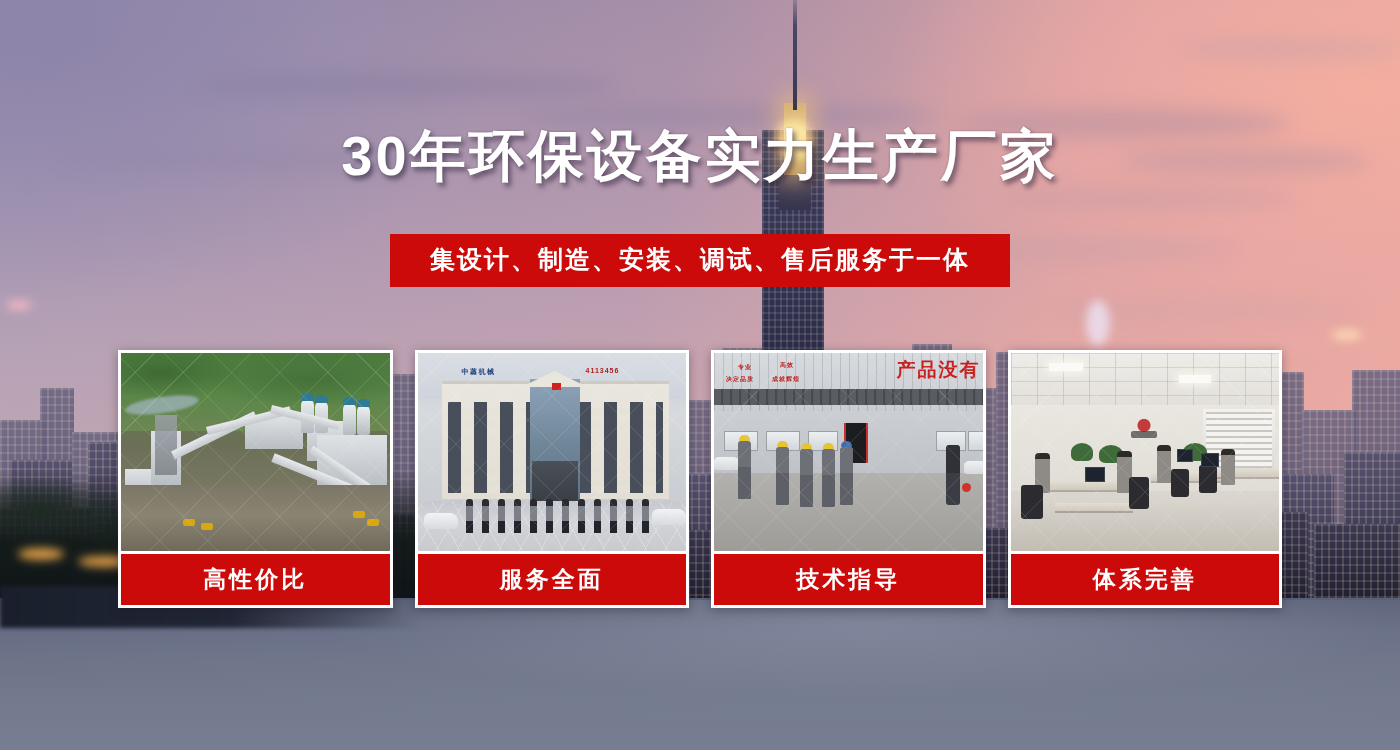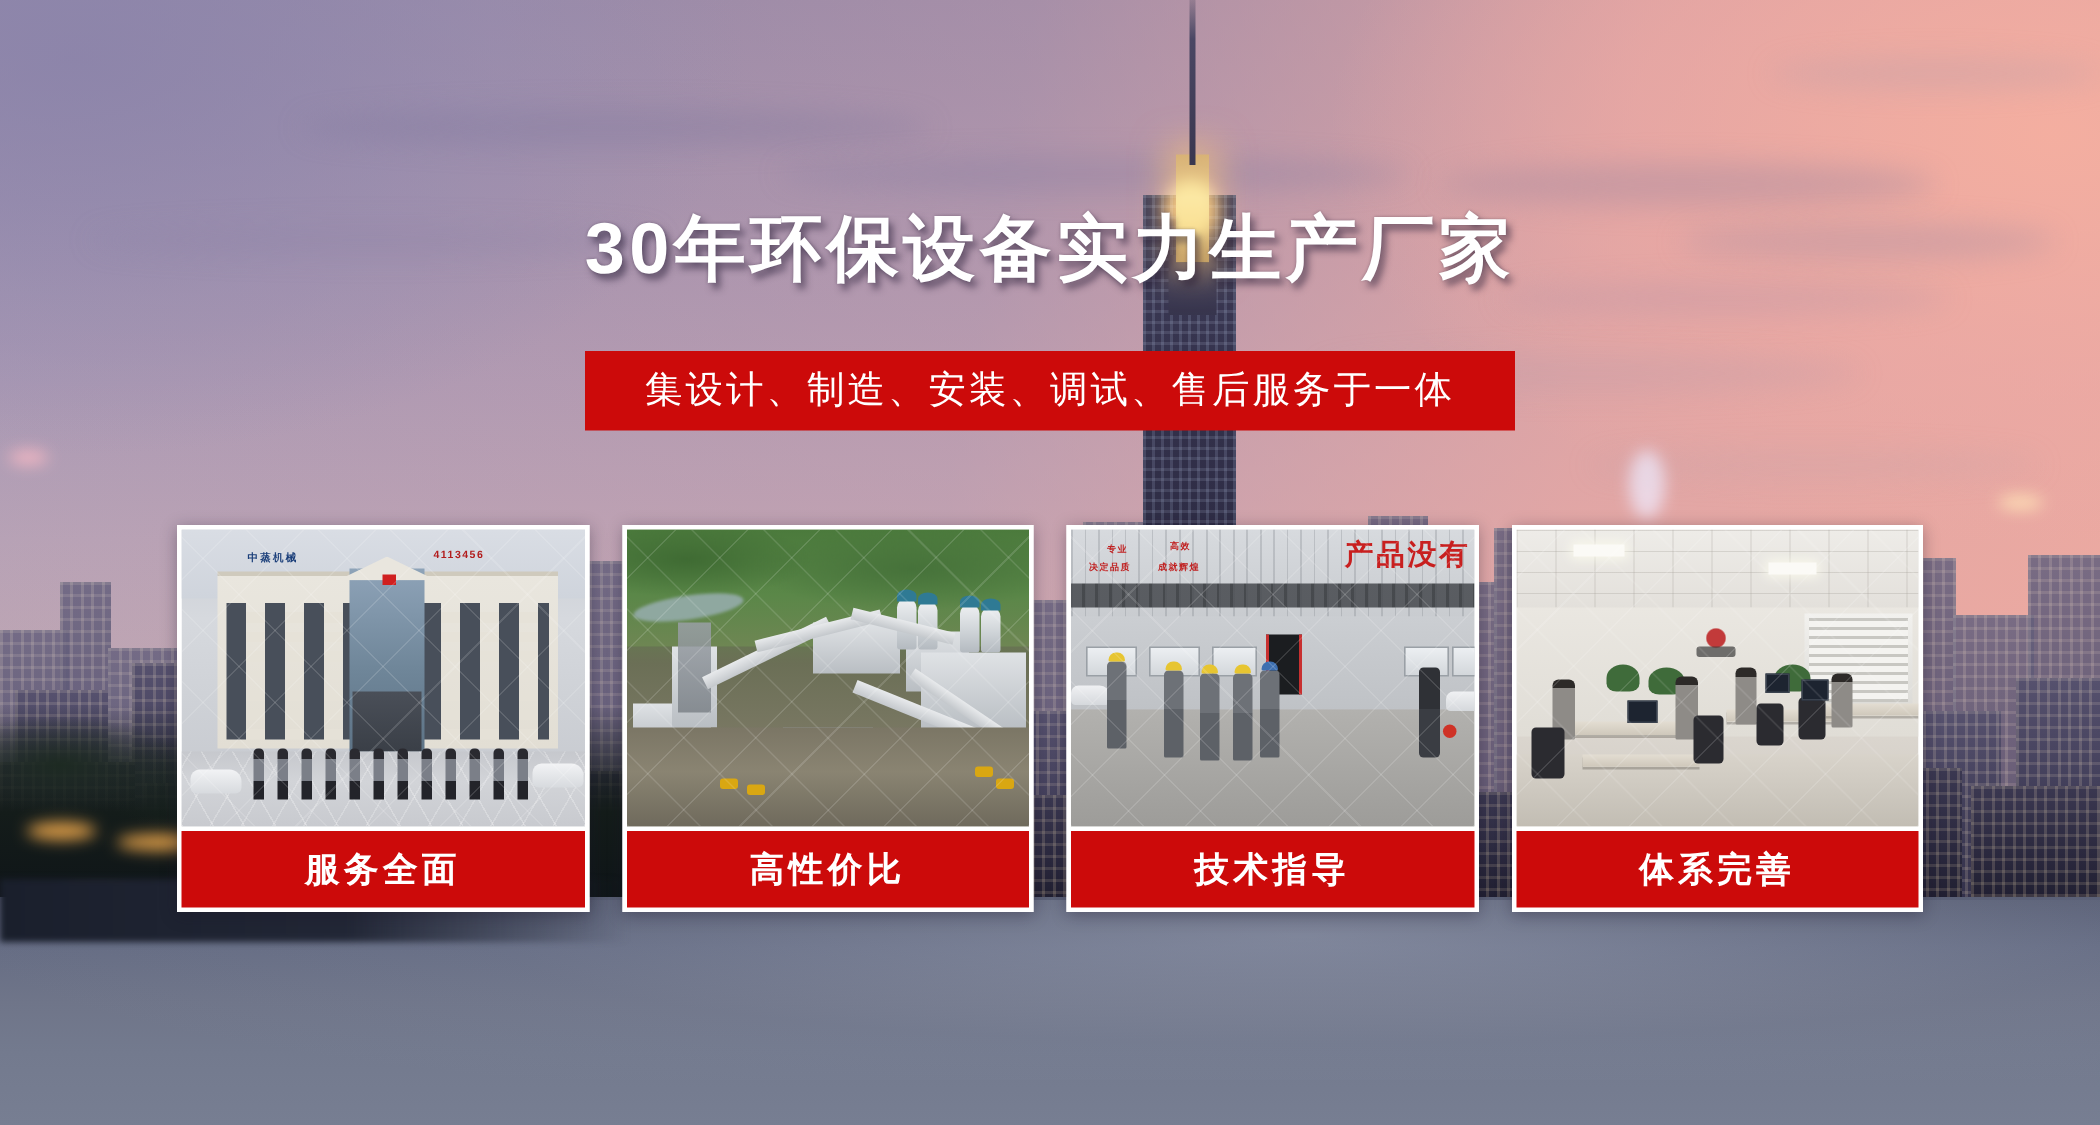--- a/index.html
+++ b/index.html
@@ -120,34 +120,34 @@
     position:absolute; left:793px; bottom:640px; width:4px; height:112px;
     background:linear-gradient(180deg,rgba(60,58,80,0.2) 0%,#4a4764 25%,#39374f 100%);
   }
   .tower-top-cap {
     position:absolute; left:779px; bottom:540px; width:32px; height:40px;
     background:linear-gradient(180deg,#45425e 0%,#37354d 100%);
   }
 
   
   .headline {
-    position:absolute; left:0; right:0; top:143px;
+    position:absolute; left:0; right:0; top:128px;
     text-align:center;
-    font-size:48px; font-weight:bold; color:#ffffff;
+    font-size:56px; font-weight:bold; color:#ffffff;
     letter-spacing:3px; line-height:1.0;
     text-shadow:3px 4px 5px rgba(40,30,55,0.55), 0 0 2px rgba(60,45,70,0.4);
     white-space:nowrap;
   }
 
   
   .subbanner {
     position:absolute; left:50%; transform:translateX(-50%); top:234px;
     background:#cc0a0a;
     padding:9px 40px 11px;
-    color:#ffffff; font-size:25px; font-weight:normal; letter-spacing:2px;
+    color:#ffffff; font-size:25px; font-weight:bold; letter-spacing:2px;
     white-space:nowrap; text-align:center;
   }
 
   
   .cards {
     position:absolute; left:118px; top:350px;
     width:1164px; height:258px;
     display:flex; gap:22px;
   }
   .card {
@@ -396,52 +396,20 @@
 
   <div class="water"></div>
   <div class="water-sheen"></div>
   <div class="shore"></div>
 
   <div class="headline">30年环保设备实力生产厂家</div>
 
   <div class="subbanner">集设计、制造、安装、调试、售后服务于一体</div>
 
   <div class="cards">
-
-    <div class="card">
-      <div class="card-photo">
-        <div class="p1">
-          <div class="p1-sky"></div>
-          <div class="p1-bldg"></div>
-          <div class="p1-center"></div>
-          <div class="p1-pediment"></div>
-          <div class="p1-entry"></div>
-          <div class="p1-flag"></div>
-          <div class="p1-sign">中蒸机械</div>
-          <div class="p1-phone">4113456</div>
-          <div class="p1-ground"></div>
-          <div class="p1-car" style="left:6px;  top:160px;"></div>
-          <div class="p1-car" style="left:234px;top:156px;"></div>
-          <div class="p1-person" style="left:48px;"></div>
-          <div class="p1-person" style="left:64px;"></div>
-          <div class="p1-person" style="left:80px;"></div>
-          <div class="p1-person" style="left:96px;"></div>
-          <div class="p1-person" style="left:112px;"></div>
-          <div class="p1-person" style="left:128px;"></div>
-          <div class="p1-person" style="left:144px;"></div>
-          <div class="p1-person" style="left:160px;"></div>
-          <div class="p1-person" style="left:176px;"></div>
-          <div class="p1-person" style="left:192px;"></div>
-          <div class="p1-person" style="left:208px;"></div>
-          <div class="p1-person" style="left:224px;"></div>
-        </div>
-        <div class="wm"></div>
-      </div>
-      <div class="card-label">服务全面</div>
-    </div>
 
     <div class="card">
       <div class="card-photo">
         <div class="p2">
           <div class="p2-green"></div>
           <div class="p2-river"></div>
           <div class="p2-shed" style="left:4px;  top:116px; width:52px; height:28px;"></div>
           <div class="p2-shed" style="left:30px; top:78px;  width:30px; height:54px;"></div>
           <div class="p2-shed" style="left:124px;top:62px;  width:58px; height:34px;"></div>
           <div class="p2-shed" style="left:186px;top:68px;  width:42px; height:40px;"></div>
@@ -463,20 +431,52 @@
           <div class="p2-conv" style="left:190px;top:92px;  width:80px; height:8px;  transform:rotate(34deg);"></div>
           <div class="p2-yard"></div>
           <div class="p2-mach" style="left:62px; top:166px;"></div>
           <div class="p2-mach" style="left:80px; top:170px;"></div>
           <div class="p2-mach" style="left:232px;top:158px;"></div>
           <div class="p2-mach" style="left:246px;top:166px;"></div>
         </div>
         <div class="wm"></div>
       </div>
       <div class="card-label">高性价比</div>
+    </div>
+
+    <div class="card">
+      <div class="card-photo">
+        <div class="p1">
+          <div class="p1-sky"></div>
+          <div class="p1-bldg"></div>
+          <div class="p1-center"></div>
+          <div class="p1-pediment"></div>
+          <div class="p1-entry"></div>
+          <div class="p1-flag"></div>
+          <div class="p1-sign">中蒸机械</div>
+          <div class="p1-phone">4113456</div>
+          <div class="p1-ground"></div>
+          <div class="p1-car" style="left:6px;  top:160px;"></div>
+          <div class="p1-car" style="left:234px;top:156px;"></div>
+          <div class="p1-person" style="left:48px;"></div>
+          <div class="p1-person" style="left:64px;"></div>
+          <div class="p1-person" style="left:80px;"></div>
+          <div class="p1-person" style="left:96px;"></div>
+          <div class="p1-person" style="left:112px;"></div>
+          <div class="p1-person" style="left:128px;"></div>
+          <div class="p1-person" style="left:144px;"></div>
+          <div class="p1-person" style="left:160px;"></div>
+          <div class="p1-person" style="left:176px;"></div>
+          <div class="p1-person" style="left:192px;"></div>
+          <div class="p1-person" style="left:208px;"></div>
+          <div class="p1-person" style="left:224px;"></div>
+        </div>
+        <div class="wm"></div>
+      </div>
+      <div class="card-label">服务全面</div>
     </div>
 
     <div class="card">
       <div class="card-photo">
         <div class="p4">
           <div class="p4-wall"></div>
           <div class="p4-bigtext">产品没有</div>
           <div class="p4-smalltext" style="left:24px; top:10px;">专业</div>
           <div class="p4-smalltext" style="left:12px; top:22px;">决定品质</div>
           <div class="p4-smalltext" style="left:66px; top:8px;">高效</div>

